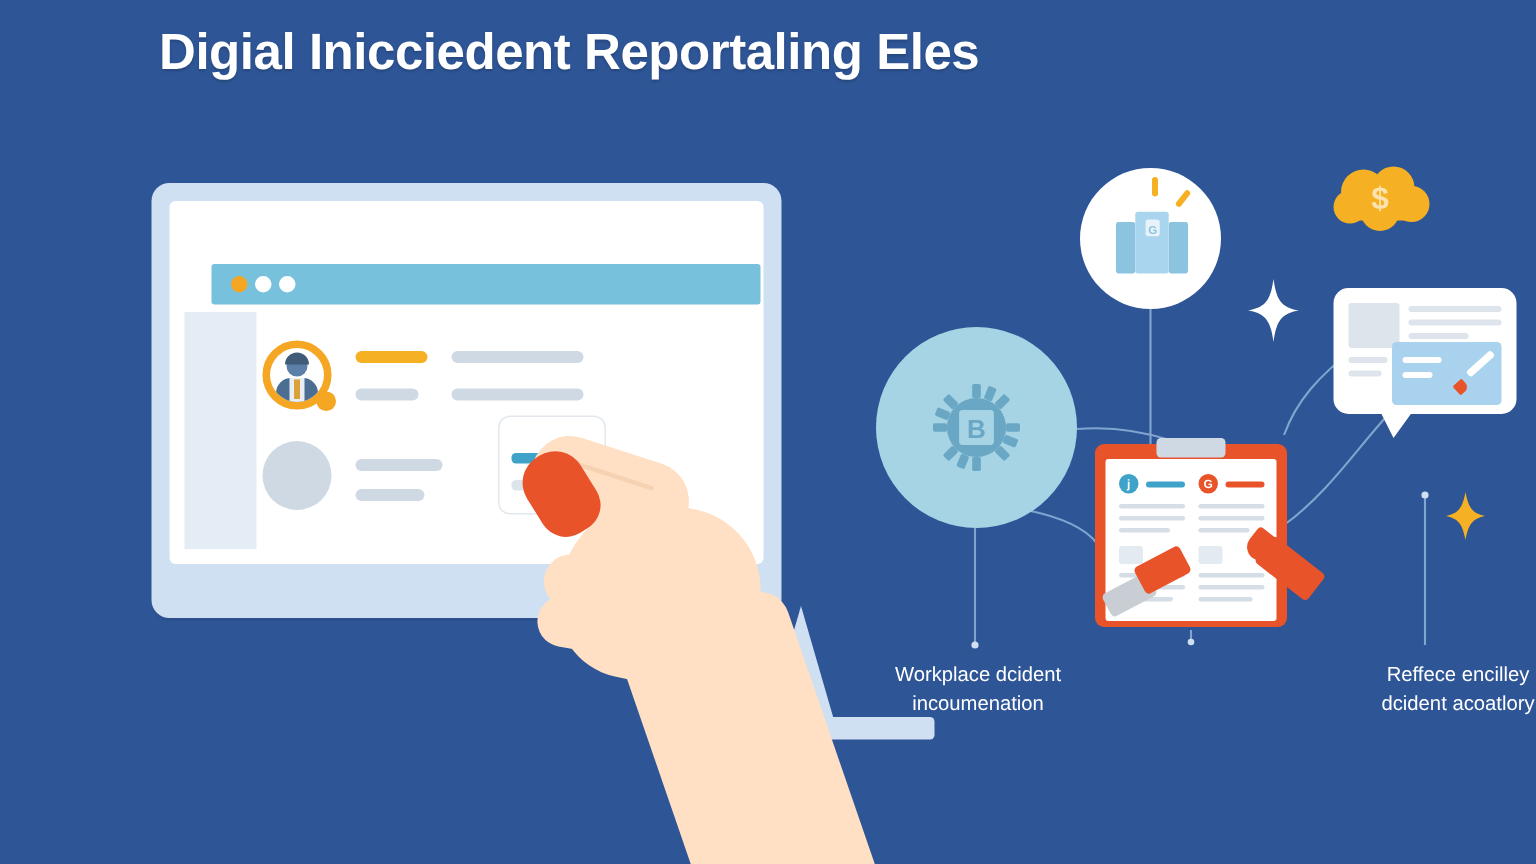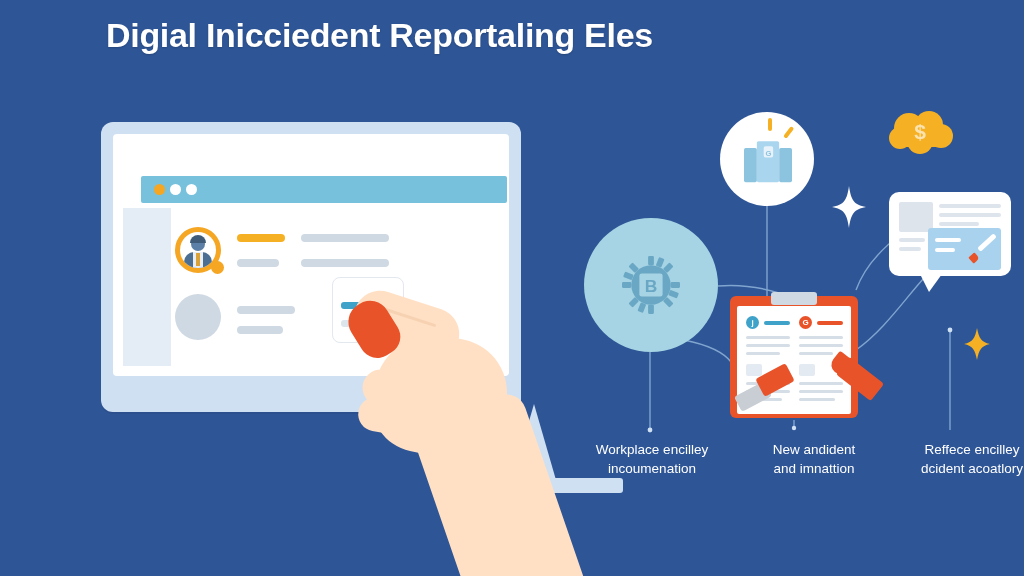--- a/index.html
+++ b/index.html
@@ -357,25 +357,21 @@
   </div>
 
   <svg class="sparkle" style="left:788px; top:186px; width:34px; height:42px;" viewBox="0 0 34 42">
     <path d="M17 0 C19 14 22 19 34 21 C22 23 19 28 17 42 C15 28 12 23 0 21 C12 19 15 14 17 0 Z" fill="#ffffff"></path>
   </svg>
   <svg class="sparkle" style="left:920px; top:328px; width:26px; height:32px;" viewBox="0 0 26 32">
     <path d="M13 0 C15 10 17 14 26 16 C17 18 15 22 13 32 C11 22 9 18 0 16 C9 14 11 10 13 0 Z" fill="#f5b123"></path>
   </svg>
 
   <div class="caption cap1">
-    <div>Workplace encilley</div>
+    <div>Workplace dcident</div>
     <div>incoumenation</div>
-  </div>
-  <div class="caption cap2">
-    <div>New andident</div>
-    <div>and imnattion</div>
   </div>
   <div class="caption cap3">
     <div>Reffece encilley</div>
     <div>dcident acoatlory</div>
   </div>
 
 </div>
 
 </body></html>

